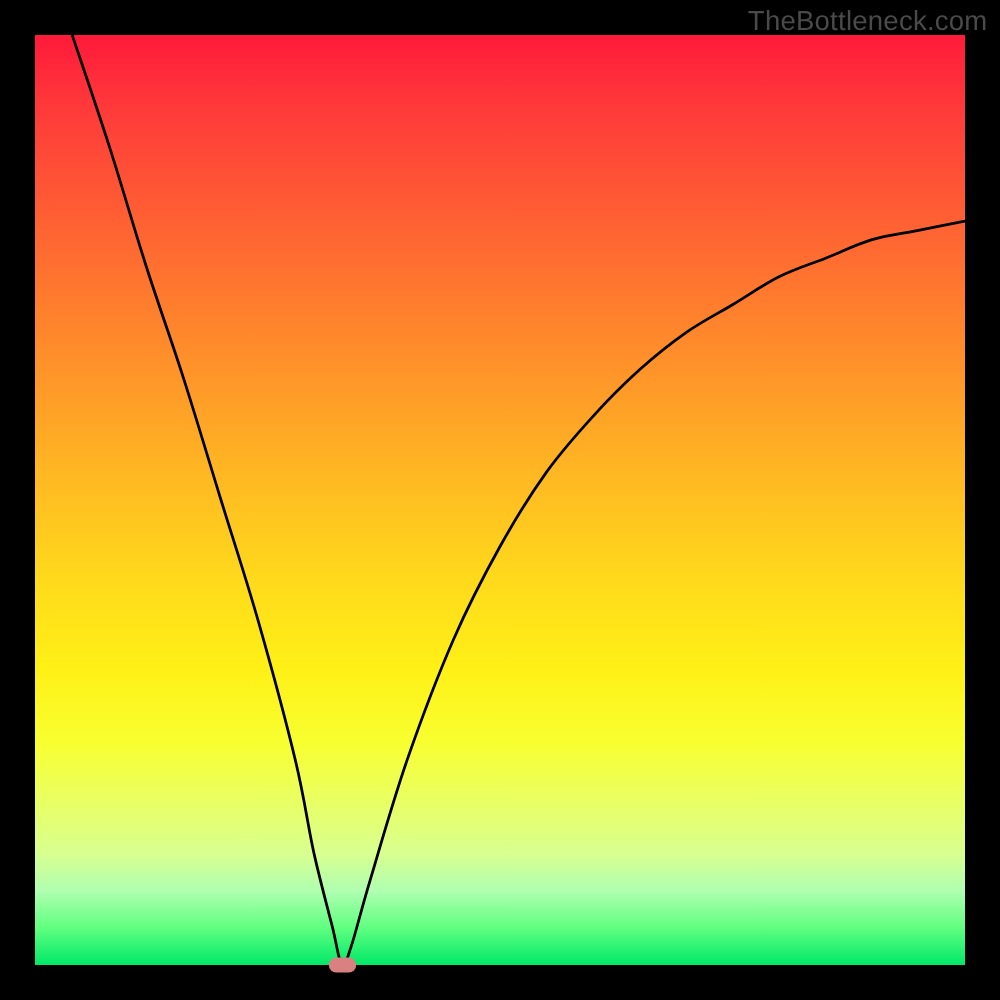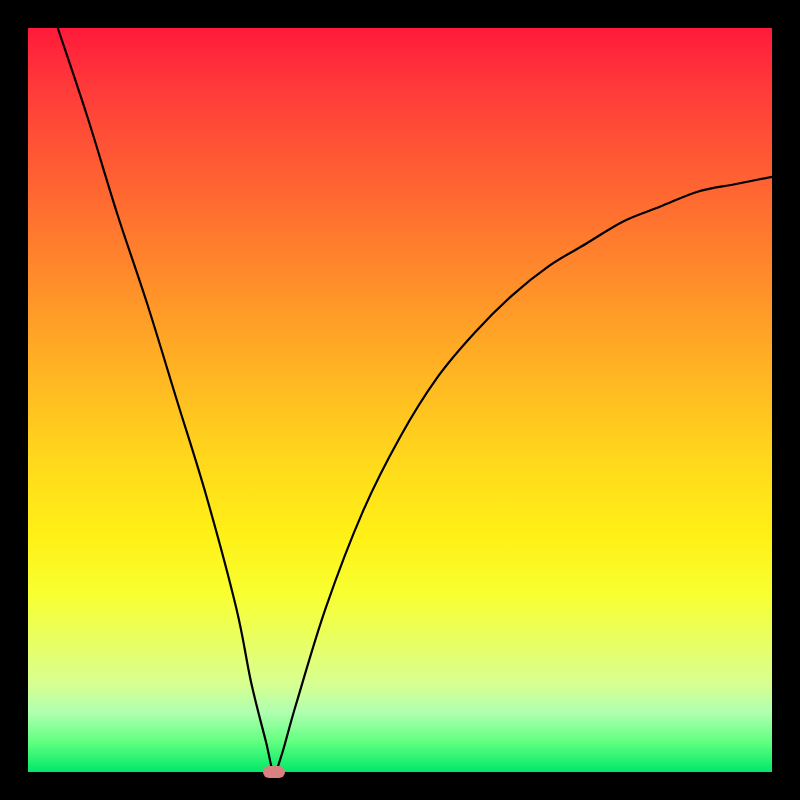--- a/index.html
+++ b/index.html
@@ -72,13 +72,14 @@
 <div class="frame">
   <div class="plot-area">
 
     <svg class="curve-svg" viewBox="0 0 744 744" preserveAspectRatio="none">
       <path id="curve-path" d="M 29.76 0 C 34.72 14.879999999999995, 49.6 58.27999999999997, 59.52 89.27999999999997 C 69.44 120.27999999999997, 79.36 155, 89.28 186 C 99.2 217, 109.12 244.27999999999997, 119.04 275.28 C 128.96 306.28, 138.88000000000002 339.76, 148.8 372 C 158.72 404.24, 168.64 434.00000000000006, 178.56 468.72 C 188.48000000000002 503.44, 200.88000000000002 549.3199999999999, 208.32000000000002 580.3199999999999 C 215.76000000000002 611.3199999999999, 218.23999999999998 632.4, 223.2 654.72 C 228.16 677.0400000000001, 234.36 699.36, 238.08 714.24 C 241.8 729.12, 243.04000000000002 741.52, 245.52 744 C 248 746.48, 249.24 740.28, 252.96 729.12 C 256.68 717.96, 260.4 701.8399999999999, 267.84 677.04 C 275.28 652.24, 286.44 612.56, 297.6 580.3199999999999 C 308.76000000000005 548.0799999999999, 322.40000000000003 512.12, 334.8 483.6 C 347.2 455.08000000000004, 359.6 431.52, 372 409.2 C 384.4 386.88, 396.80000000000007 367.04, 409.20000000000005 349.68 C 421.6 332.32, 434 318.68, 446.4 305.04 C 458.79999999999995 291.40000000000003, 471.20000000000005 279, 483.6 267.84 C 496 256.67999999999995, 508.4 246.76, 520.8 238.07999999999998 C 533.1999999999999 229.39999999999998, 545.6 223.2, 558 215.76 C 570.4 208.32, 582.8000000000001 199.64000000000007, 595.2 193.44000000000005 C 607.6 187.24000000000004, 620 183.51999999999995, 632.4 178.55999999999995 C 644.8 173.59999999999994, 657.2 167.39999999999995, 669.6 163.67999999999995 C 682 159.95999999999995, 694.4 158.72, 706.8 156.24 C 719.1999999999999 153.76000000000002, 737.8 150.03999999999996, 744 148.79999999999995" stroke="#000" stroke-width="2.2" fill="none"></path>
     </svg>
 
     <div class="marker" id="marker" style="left: 245.52px; top: 744px; background: rgb(217, 128, 128);"></div>
 
   </div>
+  <div class="watermark">TheBottleneck.com</div>
 </div>
 
 </body></html>

